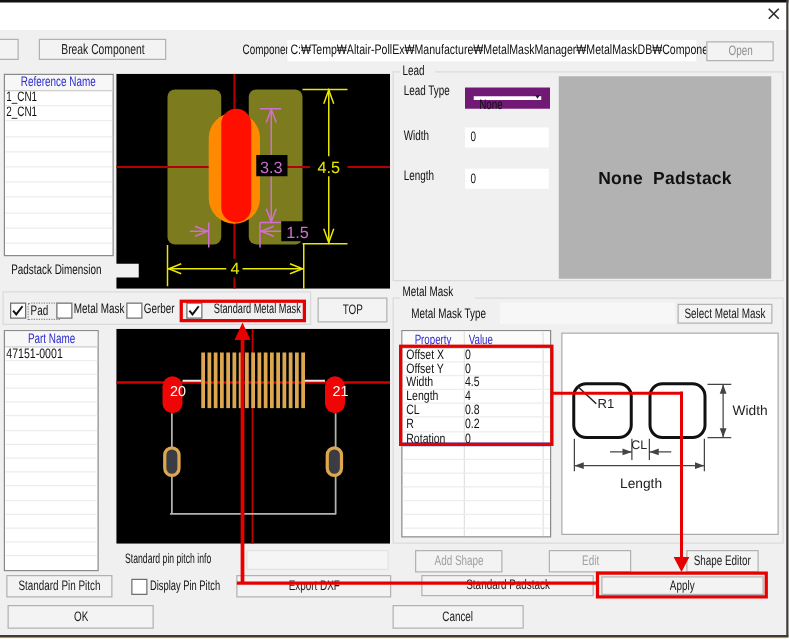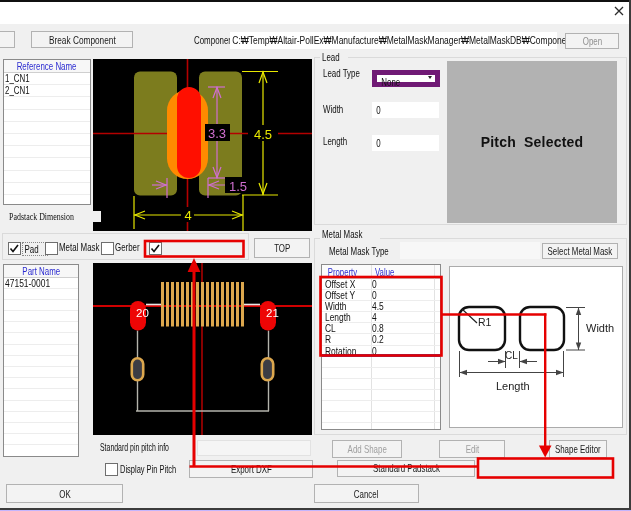--- a/index.html
+++ b/index.html
@@ -1,16 +1,16 @@
 <!DOCTYPE html>
 <html><head>
 <meta charset="utf-8">
 <style>
   html,body{margin:0;padding:0;}
-  #win{position:relative;width:631px;height:511px;background:#c4b5fd;overflow:hidden;
+  #win{position:relative;width:631px;height:511px;background:#fef9c3;overflow:hidden;
        font-family:"Liberation Sans",sans-serif;font-size:11px;color:#111;}
   .abs{position:absolute;}
   #body{position:absolute;left:0;top:24px;width:631px;height:484px;background:#f0f0f0;}
   .s{display:inline-block;transform:scaleX(0.72);transform-origin:0 50%;white-space:nowrap;}
   .sc{display:inline-block;transform:scaleX(0.72);transform-origin:50% 50%;white-space:nowrap;}
   .s.sd,.sc.sd{transform:scaleX(0.77);}
   .btn{position:absolute;background:#f3f3f3;border:1px solid #b2b2b2;display:flex;
        align-items:center;justify-content:center;box-sizing:border-box;color:#1a1a1a;overflow:hidden;}
   .btn.dis{color:#9f9f9f;}
   .grp{position:absolute;border:1px solid #dadada;box-sizing:border-box;}
@@ -97,45 +97,46 @@
     </g>
     <rect x="132" y="118" width="26" height="16" fill="#000"></rect>
     <text x="145" y="131.5" fill="#d06fd0" font-size="13" text-anchor="middle" font-family="Liberation Sans">1.5</text>
     <rect x="112" y="65" width="25" height="17" fill="#000"></rect>
     <text x="124" y="79" fill="#d06fd0" font-size="13" text-anchor="middle" font-family="Liberation Sans">3.3</text>
   </svg>
 
   <div class="grp" style="left:313.5px;top:57px;width:313.5px;height:168px;"></div>
   <div class="grplab" style="left:320px;top:52px;"><span class="s">Lead</span></div>
   <div class="lab" style="left:323px;top:67px;"><span class="s">Lead Type</span></div>
-  <div class="fld" style="left:372px;top:70px;width:68px;height:17px;border:5px solid #701a75;line-height:15px;"><span class="s" style="padding-left:6px;">None</span></div>
+  <div class="fld" style="left:372px;top:70px;width:68px;height:17px;border:7px solid #701a75;line-height:15px;"><span class="s" style="padding-left:6px;">None</span></div>
   <div class="abs" style="left:428px;top:76px;width:0;height:0;border-left:2.8px solid transparent;border-right:2.8px solid transparent;border-top:3.5px solid #222;"></div>
   <div class="lab" style="left:323px;top:103px;"><span class="s">Width</span></div>
   <div class="fld" style="left:372px;top:102px;width:67px;height:16px;line-height:16px;"><span class="s" style="padding-left:6px;">0</span></div>
   <div class="lab" style="left:323px;top:135px;"><span class="s">Length</span></div>
   <div class="fld" style="left:372px;top:135px;width:67px;height:16px;line-height:16px;"><span class="s" style="padding-left:6px;">0</span></div>
   <div class="abs" style="left:447px;top:61px;width:170px;height:162px;background:#b2b2b2;display:flex;align-items:center;justify-content:center;">
-    <span style="font-size:14px;font-weight:bold;word-spacing:4px;letter-spacing:0.2px;">Pitch Selected</span>
+    <span style="font-size:14px;font-weight:bold;word-spacing:4px;letter-spacing:0.2px;">None Padstack</span>
   </div>
 
   <div class="grp" style="left:2px;top:233px;width:247px;height:27px;"></div>
-  <div class="grplab" style="left:7px;top:211px;font-family:Liberation Serif, serif;"><span class="s">Padstack Dimension</span></div>
+  <div class="grplab" style="left:7px;top:211px;"><span class="s">Padstack Dimension</span></div>
   <div class="cb" style="left:8px;top:242px;"></div>
   <svg class="abs" style="left:8px;top:242px;" width="13" height="13" viewBox="0 0 13 13">
       <path d="M2.5 6.5 L5 9.5 L10 3" stroke="#111" stroke-width="1.6" fill="none"></path>
     </svg>
   <div class="lab" style="left:22px;top:241.5px;border:1px dotted #888;line-height:12px;"><span class="s" style="padding:0 2px;">Pad</span></div>
   <div class="cb" style="left:45px;top:242px;"></div>
   <div class="lab" style="left:59px;top:241px;"><span class="s">Metal Mask</span></div>
   <div class="cb" style="left:101px;top:242px;"></div>
   <div class="lab" style="left:115px;top:241px;"><span class="s">Gerber</span></div>
   <div class="cb" style="left:149px;top:242px;"></div>
   <svg class="abs" style="left:149px;top:242px;" width="13" height="13" viewBox="0 0 13 13">
       <path d="M2.5 6.5 L5 9.5 L10 3" stroke="#111" stroke-width="1.6" fill="none"></path>
     </svg>
+  <div class="lab" style="left:171px;top:241px;"><span class="s" style="transform:scaleX(0.67);">Standard Metal Mask</span></div>
   <div class="btn" style="left:254px;top:238px;width:56px;height:20px;">
       <span class="sc">TOP</span>
     </div>
 
   <div class="lst" style="left:3px;top:263.5px;width:76px;height:193px;">
     <div class="lsthead"><span class="sc">Part Name</span></div>
     <div class="row" style="height:10.2px;line-height:10.2px;"><span class="s sd">47151-0001</span></div>
     <div class="row" style="height:10.2px;"></div>
       <div class="row" style="height:10.2px;"></div>
     <div class="row" style="height:10.2px;"></div>
@@ -196,21 +197,21 @@
   <div class="lab" style="left:329px;top:245px;"><span class="s">Metal Mask Type</span></div>
   <div class="abs" style="left:400px;top:242px;width:140px;height:16.5px;background:#f7f7f7;"></div>
   <div class="btn" style="left:542px;top:242.5px;width:76px;height:16.5px;">
       <span class="sc">Select Metal Mask</span>
     </div>
 
   <div class="abs" style="left:321px;top:264px;width:120px;height:166px;background:#fff;border:1px solid #8a8a8a;box-sizing:border-box;overflow:hidden;font-size:10.8px;">
     <div style="position:absolute;left:0;top:0;width:100%;height:14px;border-bottom:1px solid #cfcfcf;background:#fbfbfb;box-sizing:border-box;"></div>
     <div style="position:absolute;left:49px;top:0;width:1px;height:100%;background:#e2e2e2;"></div>
     <div style="position:absolute;left:112px;top:0;width:1px;height:100%;background:#e2e2e2;"></div>
-    <div style="position:absolute;left:0;top:1px;width:49px;text-align:left;color:#2b2bd0;"><span class="sc">Property</span></div>
+    <div style="position:absolute;left:0;top:1px;width:49px;text-align:center;color:#2b2bd0;"><span class="sc">Property</span></div>
     <div style="position:absolute;left:53px;top:1px;color:#2b2bd0;"><span class="s">Value</span></div>
     <div id="rows" style="position:absolute;left:0;top:14px;width:100%;">
         <div style="height:11.1px;line-height:10.5px;border-bottom:1px solid #ededed;position:relative;box-sizing:border-box;">
           <span class="s" style="position:absolute;left:2.5px;transform:scaleX(0.78);">Offset X</span>
           <span class="s" style="position:absolute;left:50px;transform:scaleX(0.78);">0</span>
         </div>
         <div style="height:11.1px;line-height:10.5px;border-bottom:1px solid #ededed;position:relative;box-sizing:border-box;">
           <span class="s" style="position:absolute;left:2.5px;transform:scaleX(0.78);">Offset Y</span>
           <span class="s" style="position:absolute;left:50px;transform:scaleX(0.78);">0</span>
         </div>
@@ -291,36 +292,42 @@
       <path d="M10.5 106.5 L18 103.8 L18 109.2 Z"></path>
       <path d="M114.5 106.5 L107 103.8 L107 109.2 Z"></path>
     </g>
     <text x="137" y="66" font-size="11" fill="#222" font-family="Liberation Sans">Width</text>
     <text x="56" y="93" font-size="10" fill="#222" font-family="Liberation Sans">CL</text>
     <text x="47" y="124" font-size="11" fill="#222" font-family="Liberation Sans">Length</text>
   </svg>
 
   <div class="lab" style="left:100px;top:441px;"><span class="s" style="transform:scaleX(0.63);">Standard pin pitch info</span></div>
   <div class="abs" style="left:197px;top:440px;width:114px;height:15.5px;background:#f5f5f5;border:1px solid #e2e2e2;box-sizing:border-box;"></div>
+  <div class="btn" style="left:5px;top:460px;width:85px;height:18px;">
+      <span class="sc">Standard Pin Pitch</span>
+    </div>
   <div class="cb" style="left:105px;top:463px;"></div>
   <div class="lab" style="left:120px;top:463px;"><span class="s" style="transform:scaleX(0.68);">Display Pin Pitch</span></div>
   <div class="btn" style="left:189px;top:460px;width:124px;height:17.5px;">
       <span class="sc">Export DXF</span>
     </div>
   <div class="btn dis" style="left:332px;top:440px;width:70px;height:18px;">
       <span class="sc">Add Shape</span>
     </div>
   <div class="btn dis" style="left:439px;top:440px;width:66px;height:18px;">
       <span class="sc">Edit</span>
     </div>
   <div class="btn" style="left:549px;top:440px;width:58px;height:18px;">
       <span class="sc">Shape Editor</span>
     </div>
   <div class="btn" style="left:337px;top:459.5px;width:138px;height:17.5px;">
       <span class="sc">Standard Padstack</span>
+    </div>
+  <div class="btn" style="left:481px;top:461px;width:130px;height:15px;">
+      <span class="sc">Apply</span>
     </div>
   <div class="btn" style="left:314px;top:484px;width:105px;height:19px;">
       <span class="sc">Cancel</span>
     </div>
   <div class="btn" style="left:6px;top:484px;width:117px;height:19px;">
       <span class="sc">OK</span>
     </div>
 
   <div class="abs" style="left:0;top:0;width:631px;height:1.5px;background:#101010;"></div>
   <div class="abs" style="left:629px;top:0;width:2px;height:509px;background:#3c3c3c;"></div>

